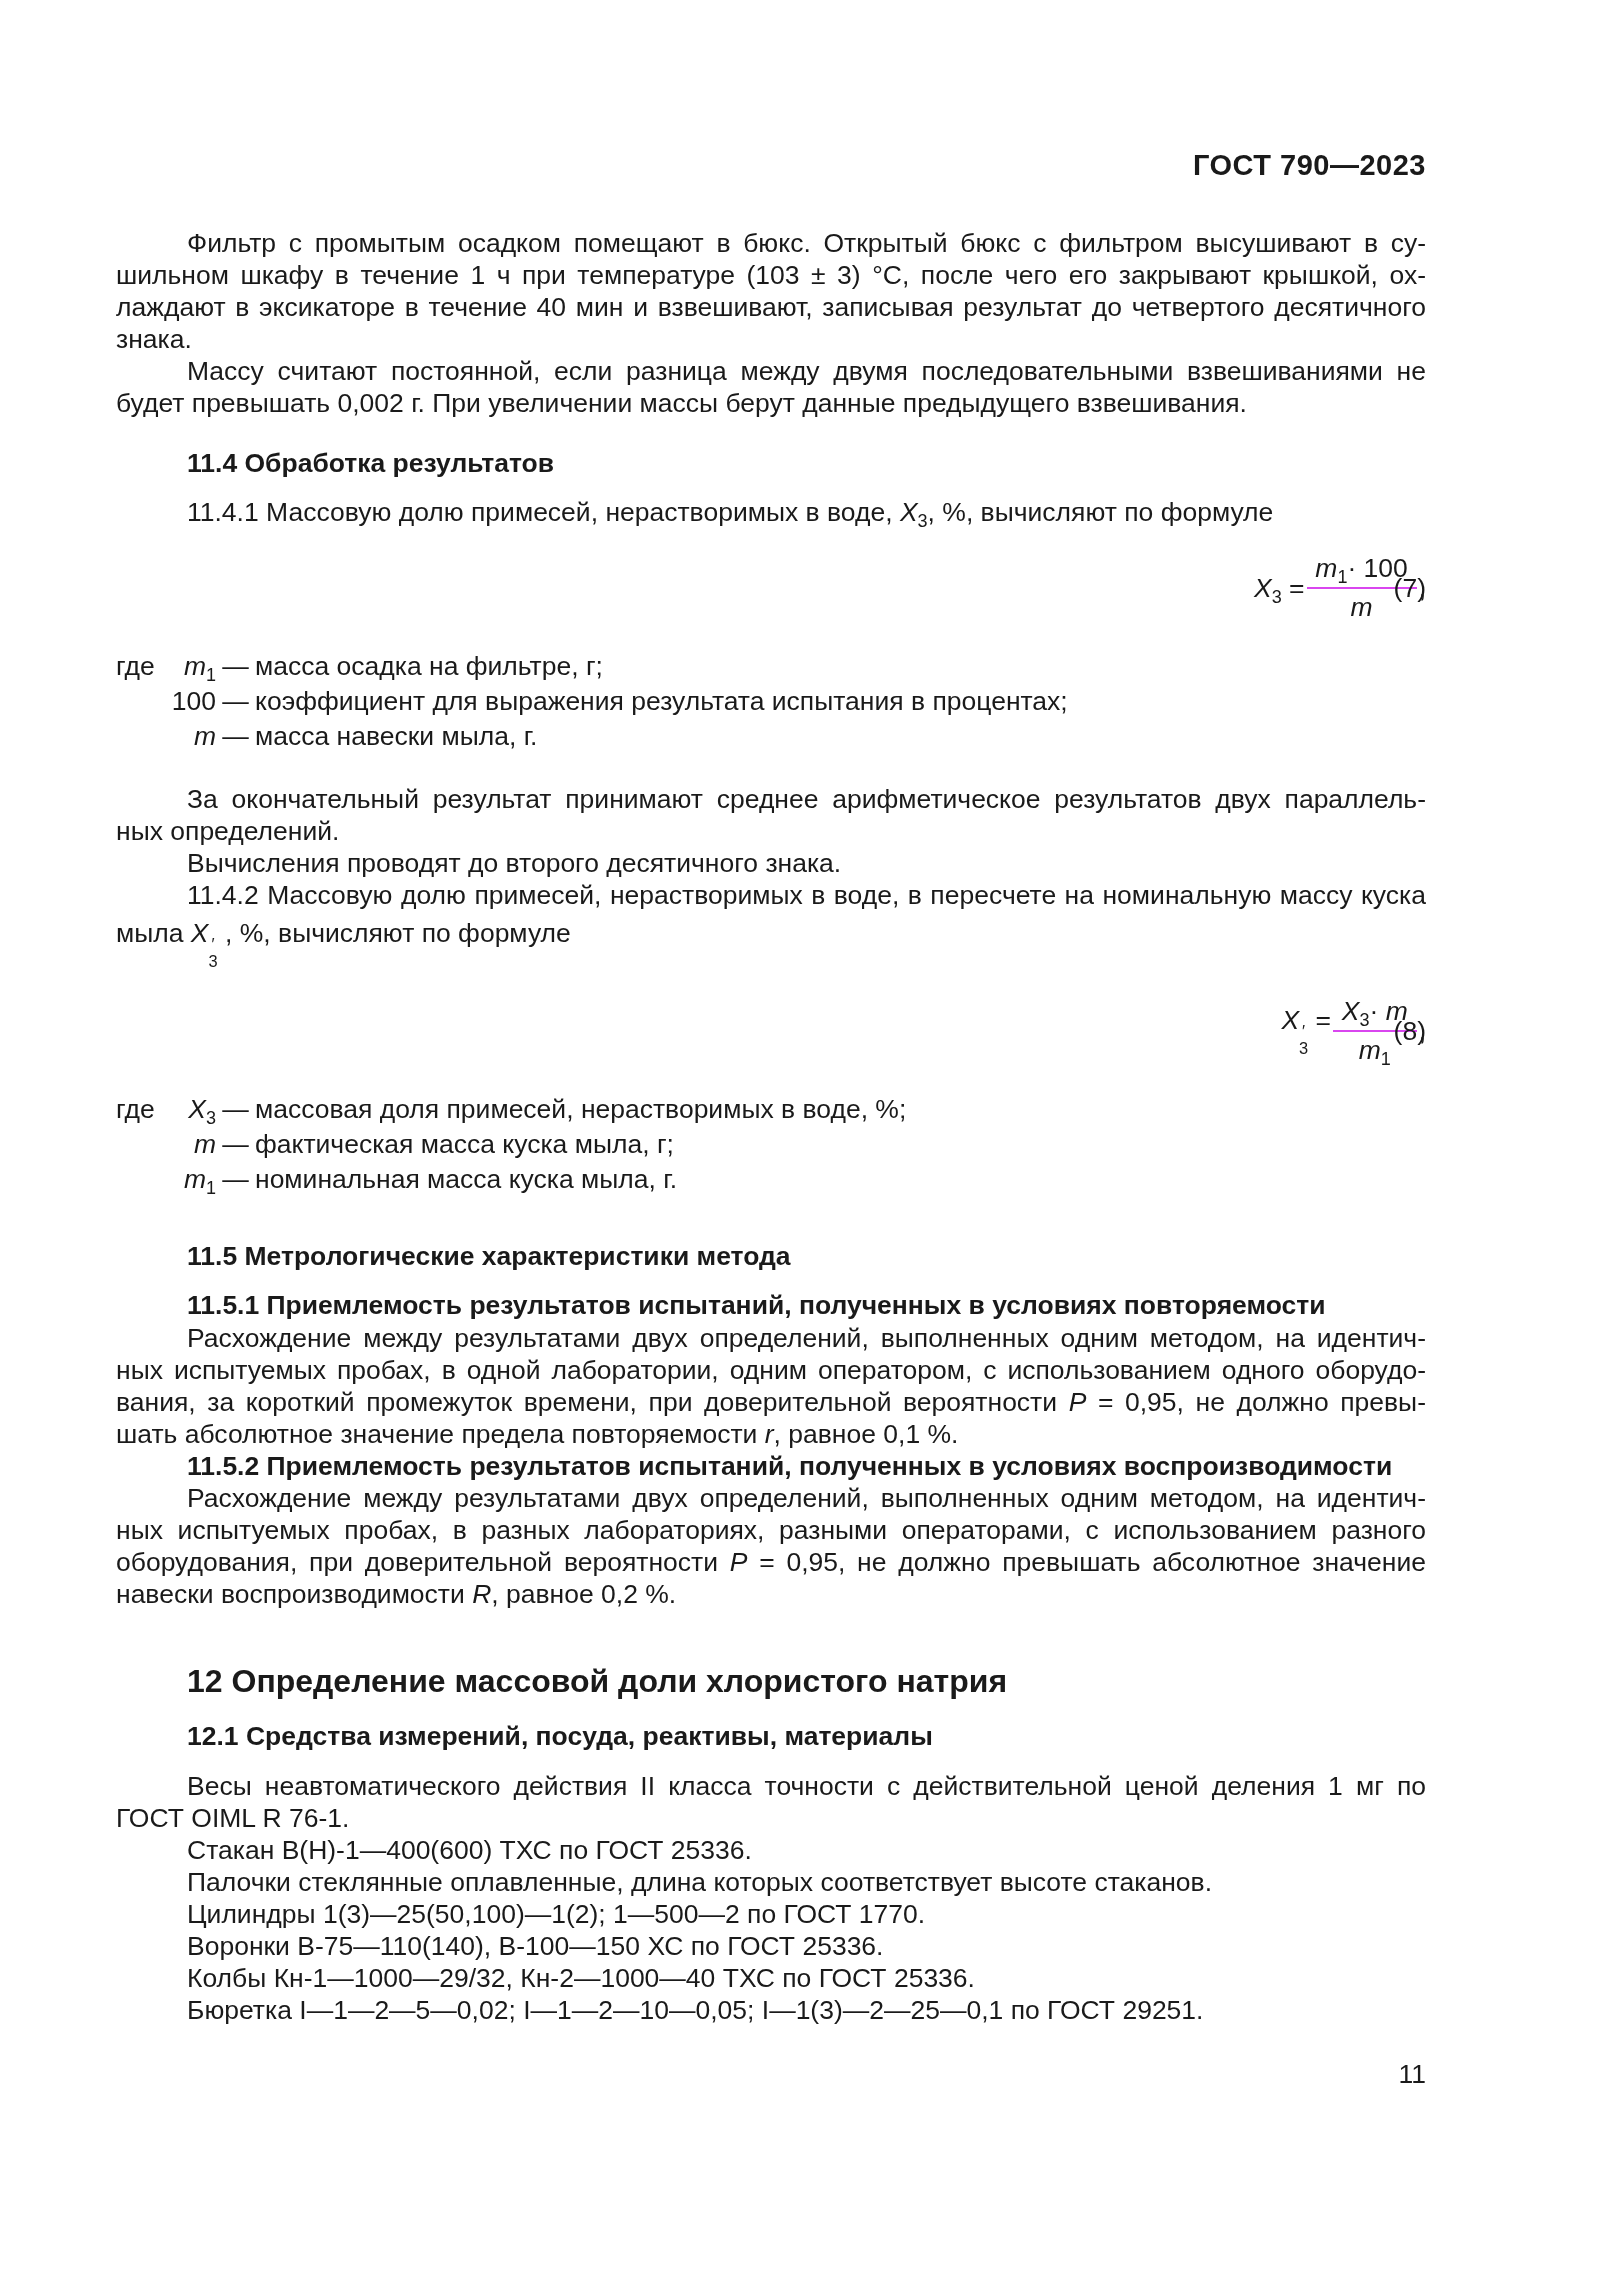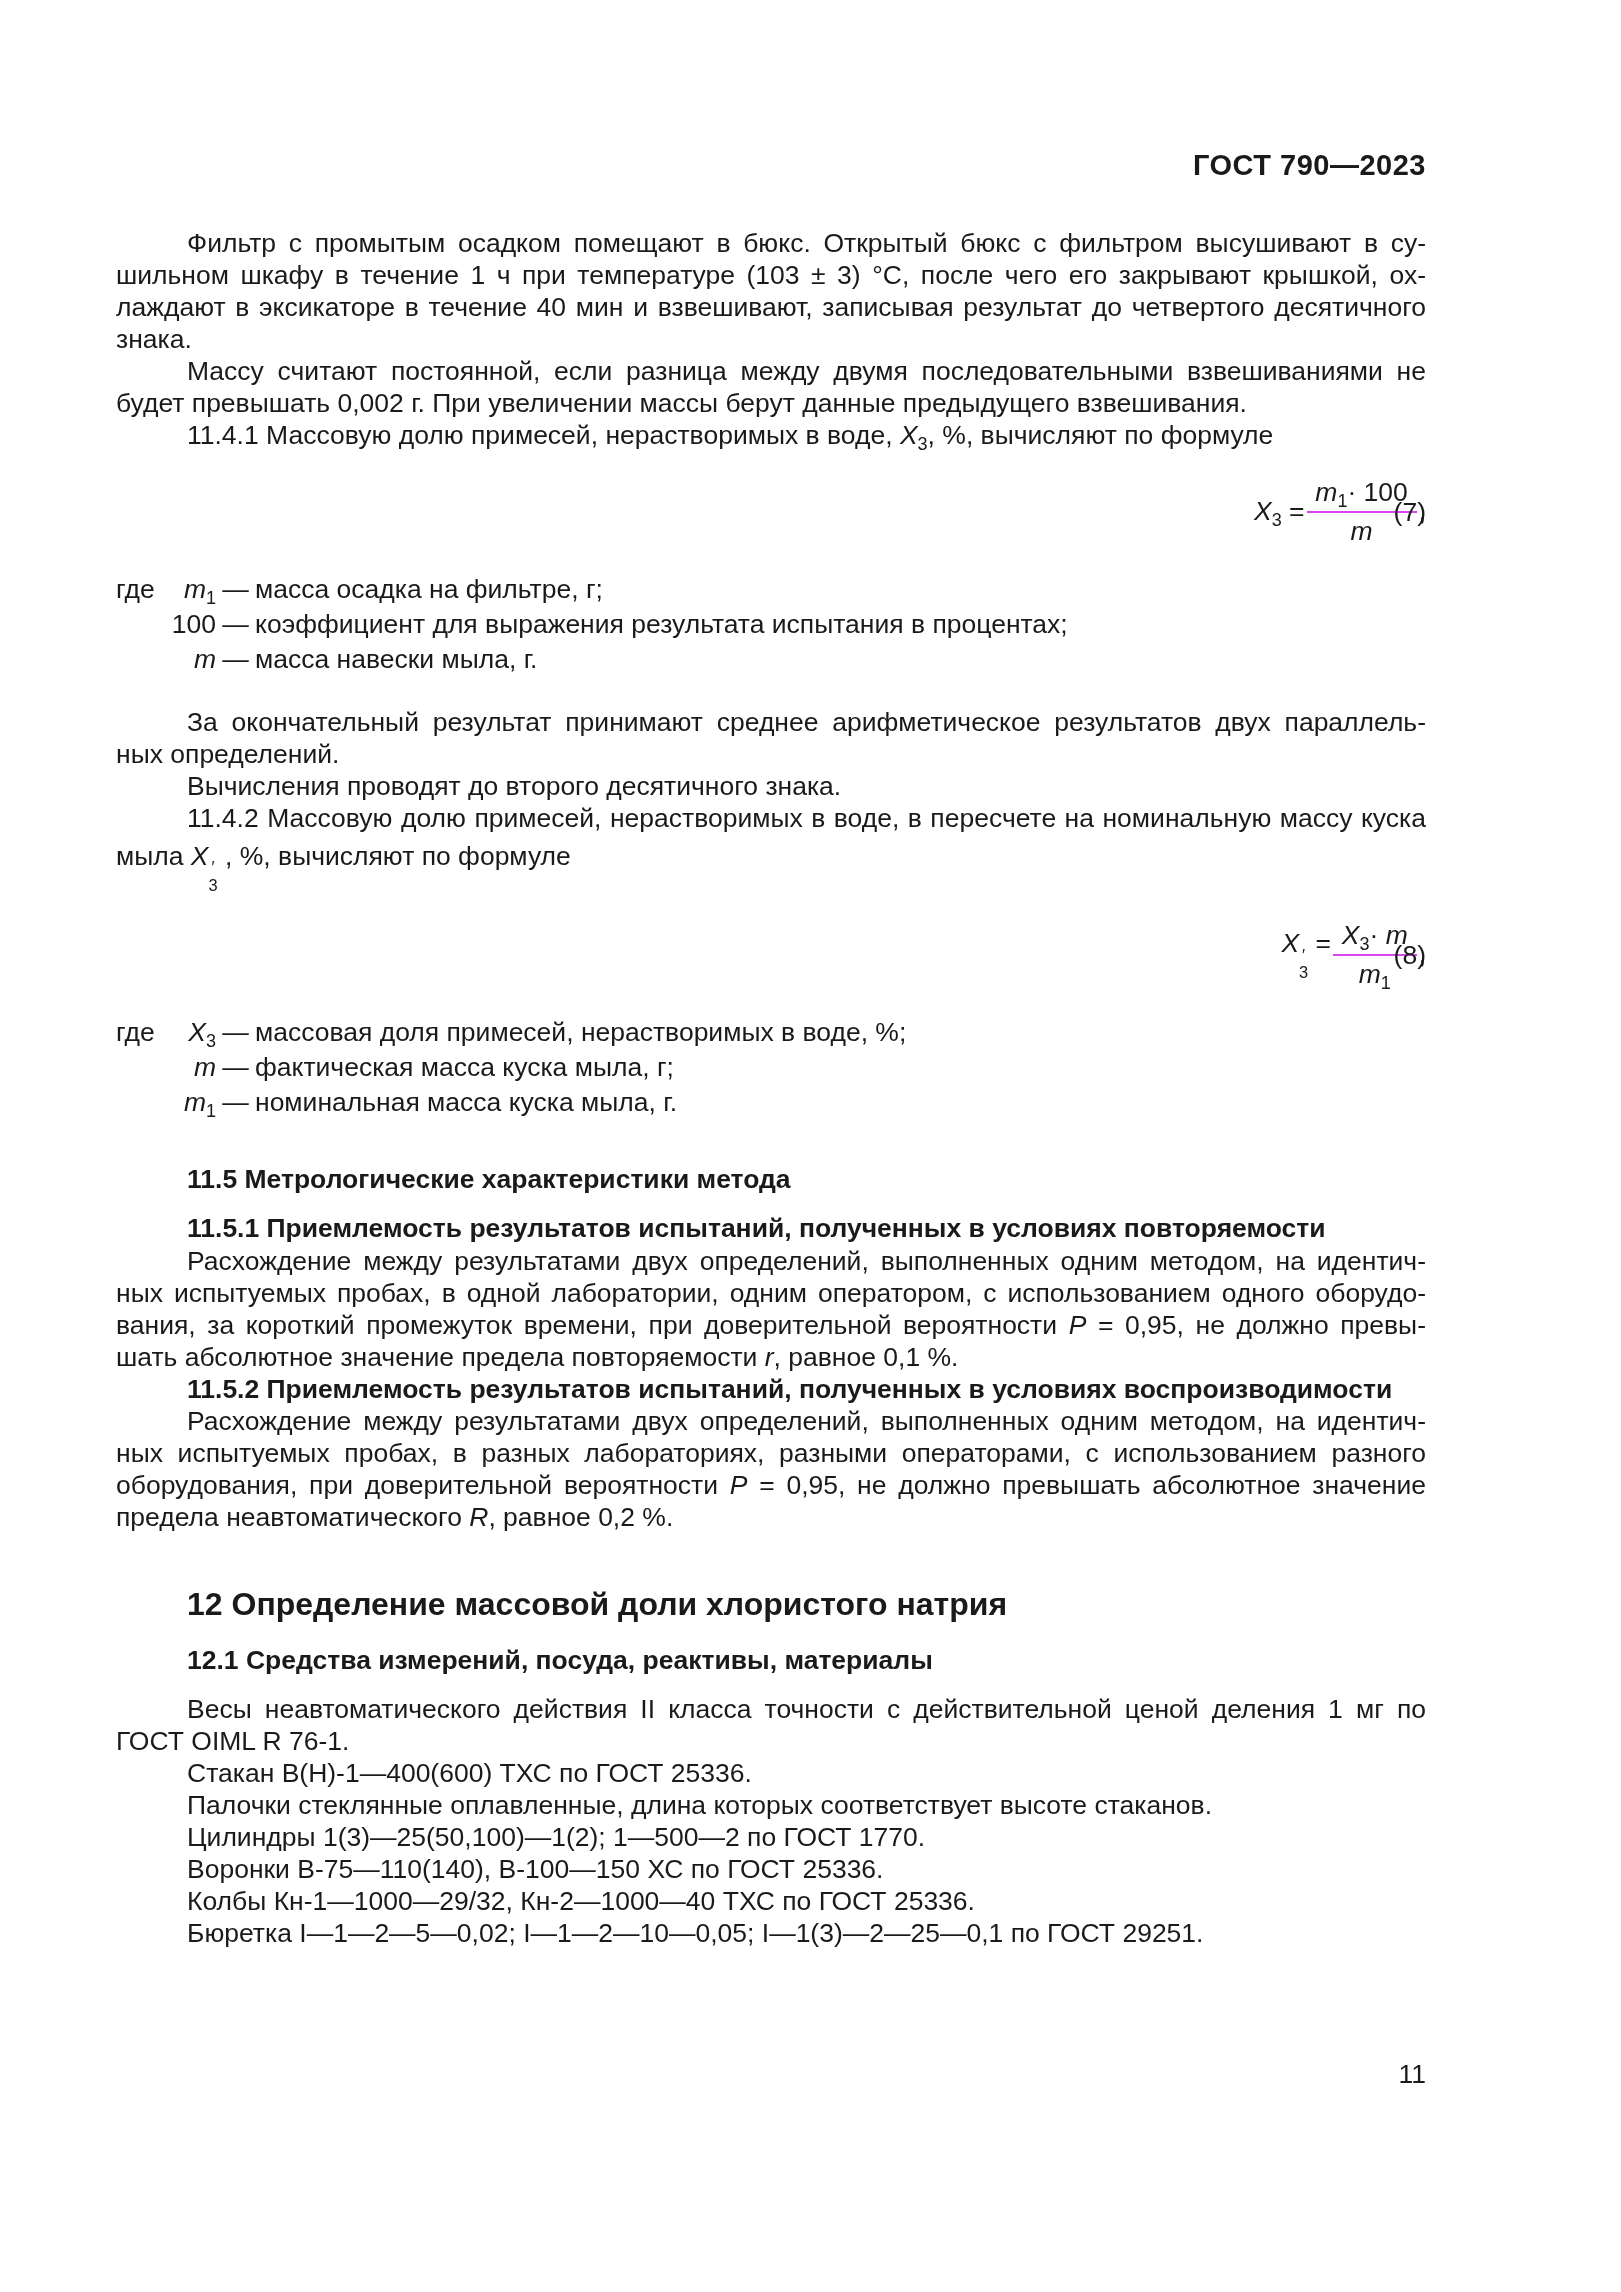--- a/index.html
+++ b/index.html
@@ -61,20 +61,21 @@
 
     <div class="ln jl ind">Фильтр с промытым осадком помещают в бюкс. Открытый бюкс с фильтром высушивают в су-</div>
     <div class="ln jl">шильном шкафу в течение 1 ч при температуре (103 ± 3) °С, после чего его закрывают крышкой, ох-</div>
     <div class="ln jl">лаждают в эксикаторе в течение 40 мин и взвешивают, записывая результат до четвертого десятичного</div>
     <div class="ln">знака.</div>
 
 
     <div class="ln jl ind">Массу считают постоянной, если разница между двумя последовательными взвешиваниями не</div>
     <div class="ln">будет превышать 0,002 г. При увеличении массы берут данные предыдущего взвешивания.</div>
 
+    <div class="ln ind h-sub" id="h11_4">11.4 Обработка результатов</div>
 
     <div class="ln ind"><span>11.4.1 Массовую долю примесей, нерастворимых в воде, </span><span style="font-style: italic;">X</span><sub>3</sub><span>, %, вычисляют по формуле</span></div>
 
     <div class="formula-row">
       <span class="formula">
         <span><span style="font-style: italic;">X</span><sub>3</sub><span> = </span></span>
         <span class="frac">
           <span class="num"><span style="font-style: italic;">m</span><sub>1</sub><span>· 100</span></span>
           <span class="den"><span style="font-style: italic;">m</span></span>
         </span>
@@ -157,21 +158,21 @@
     <div class="ln jl ind">Расхождение между результатами двух определений, выполненных одним методом, на идентич-</div>
     <div class="ln jl">ных испытуемых пробах, в одной лаборатории, одним оператором, с использованием одного оборудо-</div>
     <div class="ln jl"><span>вания, за короткий промежуток времени, при доверительной вероятности </span><span style="font-style: italic;">P</span><span> = 0,95, не должно превы-</span></div>
     <div class="ln"><span>шать абсолютное значение предела повторяемости </span><span style="font-style: italic;">r</span><span>, равное 0,1 %.</span></div>
 
     <div class="ln ind h-sub">11.5.2 Приемлемость результатов испытаний, полученных в условиях воспроизводимости</div>
 
     <div class="ln jl ind">Расхождение между результатами двух определений, выполненных одним методом, на идентич-</div>
     <div class="ln jl">ных испытуемых пробах, в разных лабораториях, разными операторами, с использованием разного</div>
     <div class="ln jl"><span>оборудования, при доверительной вероятности </span><span style="font-style: italic;">P</span><span> = 0,95, не должно превышать абсолютное значение</span></div>
-    <div class="ln"><span>предела неавтоматического </span><span style="font-style: italic;">R</span><span>, равное 0,2 %.</span></div>
+    <div class="ln"><span>навески воспроизводимости </span><span style="font-style: italic;">R</span><span>, равное 0,2 %.</span></div>
 
     <div class="ln ind" id="h12">12 Определение массовой доли хлористого натрия</div>
     <div class="ln ind h-sub" id="h12_1">12.1 Средства измерений, посуда, реактивы, материалы</div>
 
     <div class="ln jl ind">Весы неавтоматического действия II класса точности с действительной ценой деления 1 мг по</div>
     <div class="ln">ГОСТ OIML R 76-1.</div>
 
     <div class="ln ind">Стакан В(Н)-1—400(600) ТХС по ГОСТ 25336.</div>
     <div class="ln ind">Палочки стеклянные оплавленные, длина которых соответствует высоте стаканов.</div>
     <div class="ln ind">Цилиндры 1(3)—25(50,100)—1(2); 1—500—2 по ГОСТ 1770.</div>

